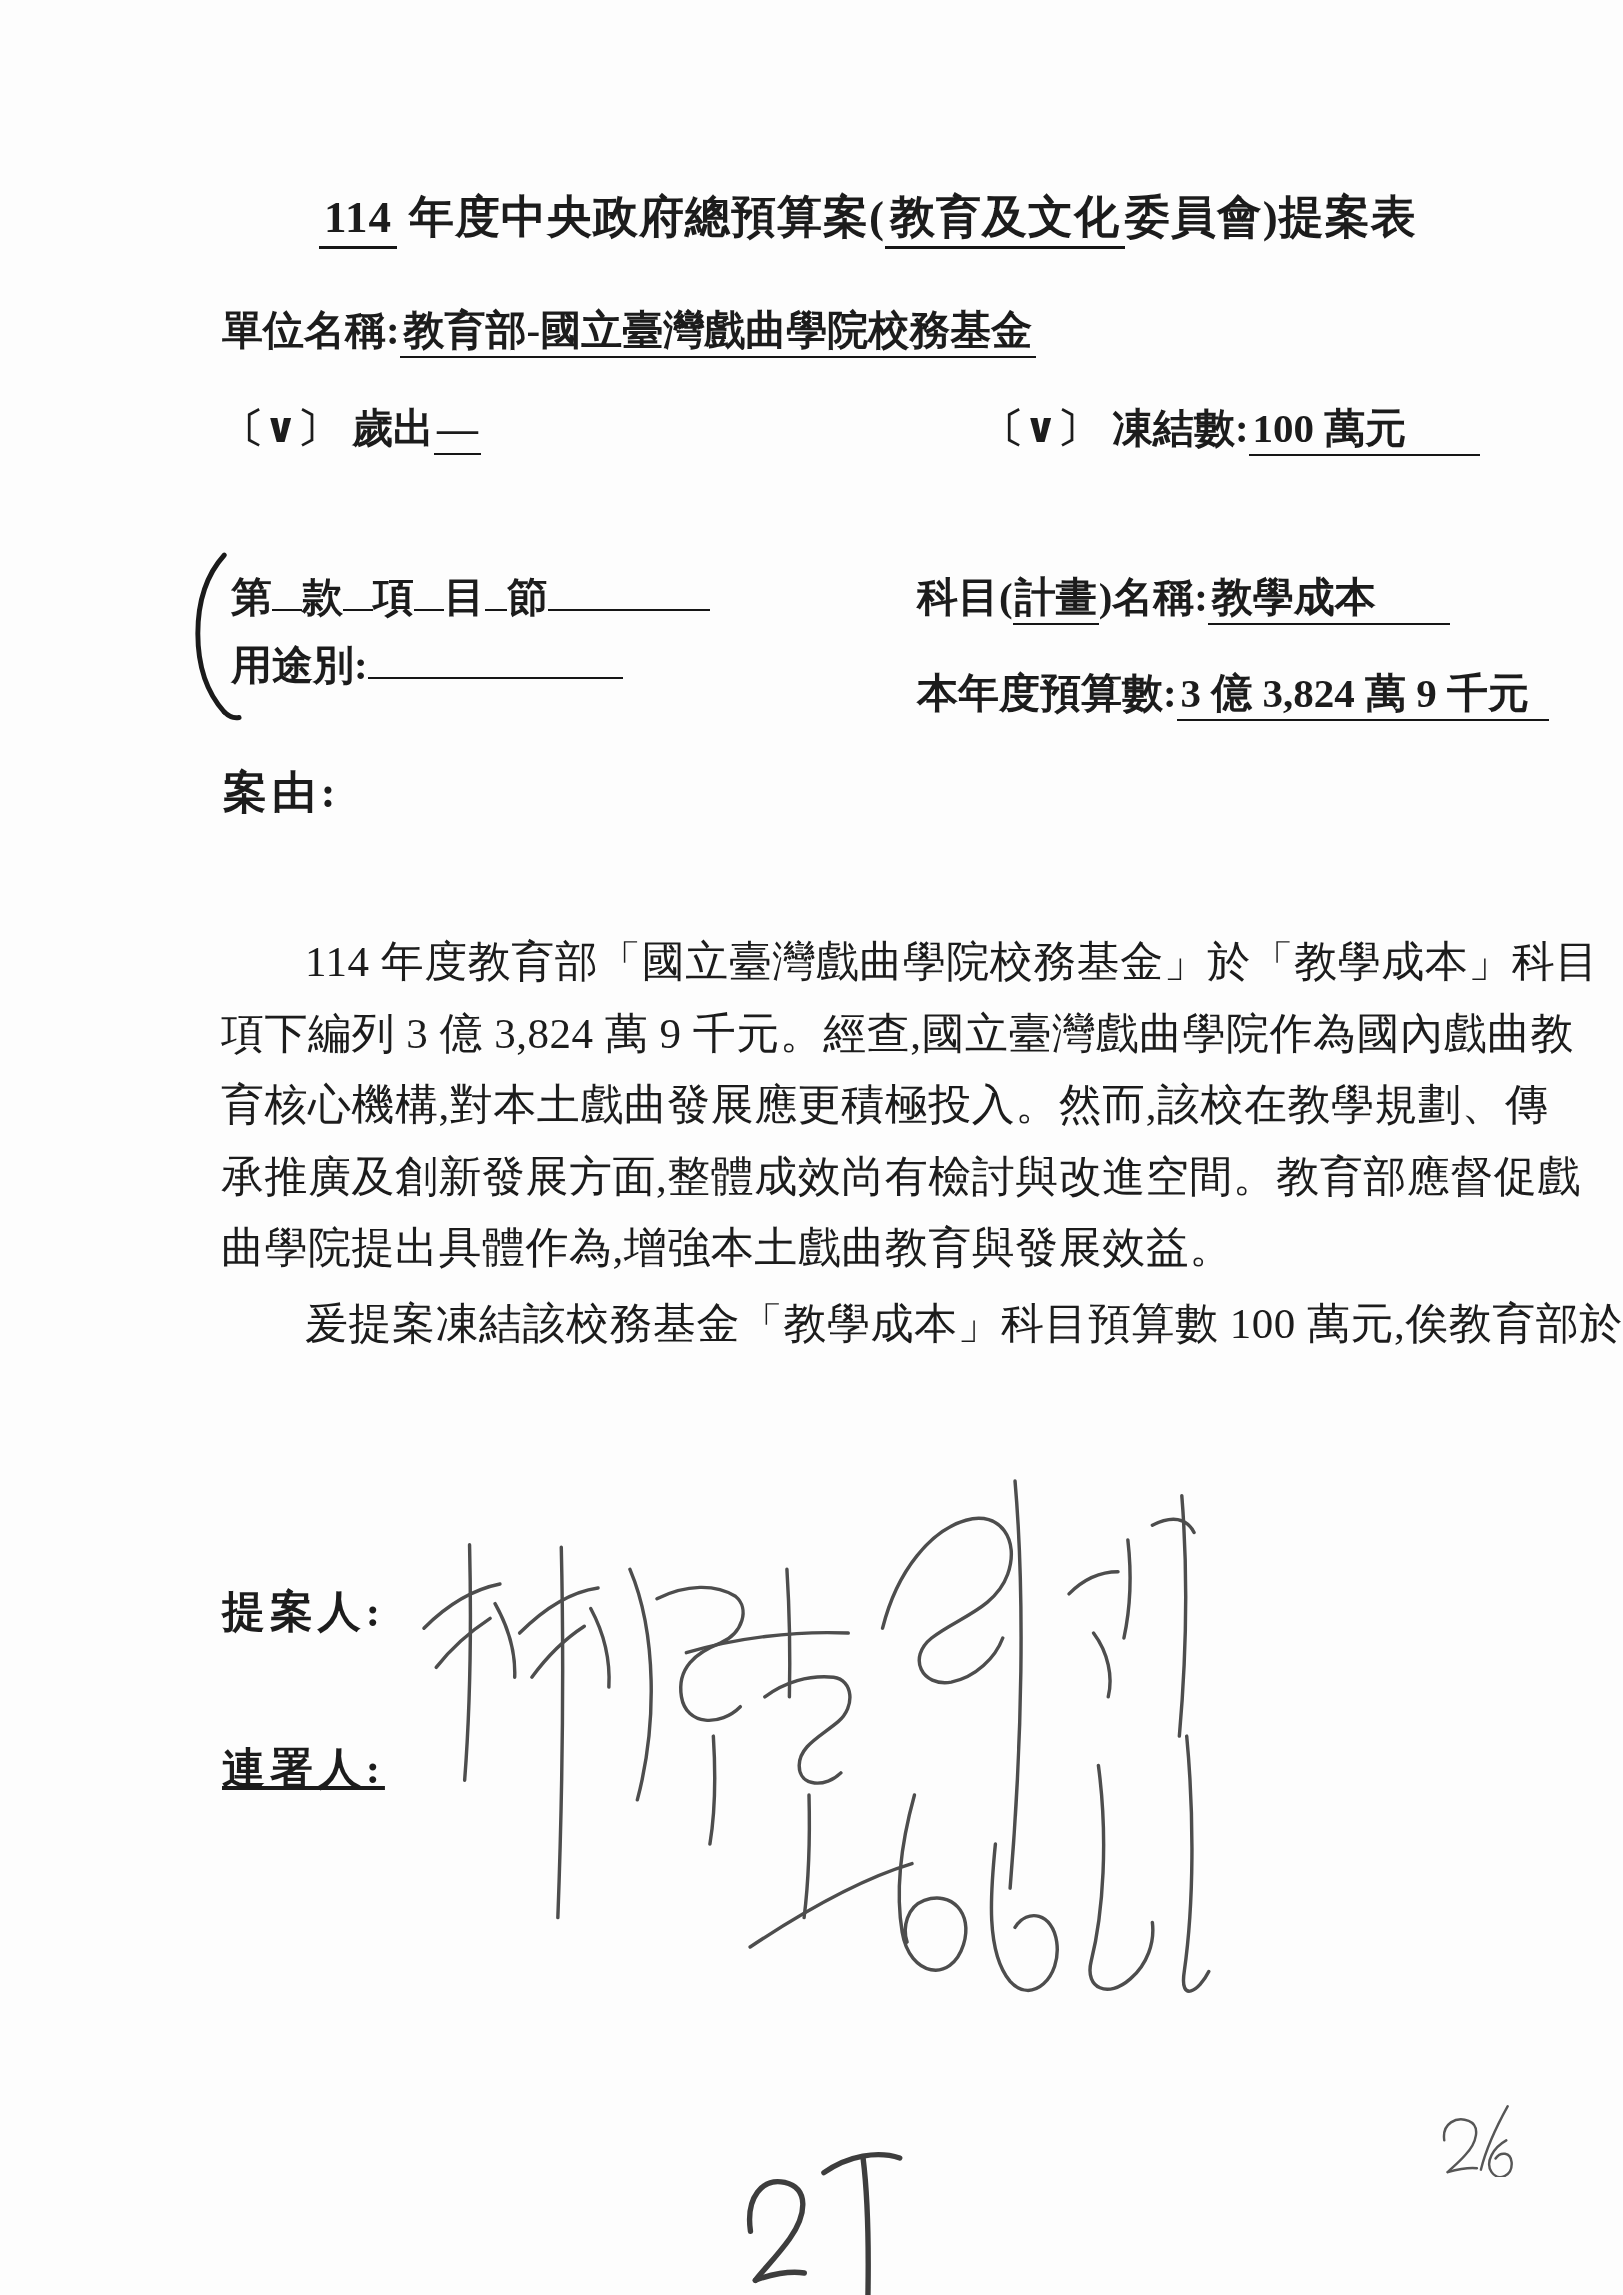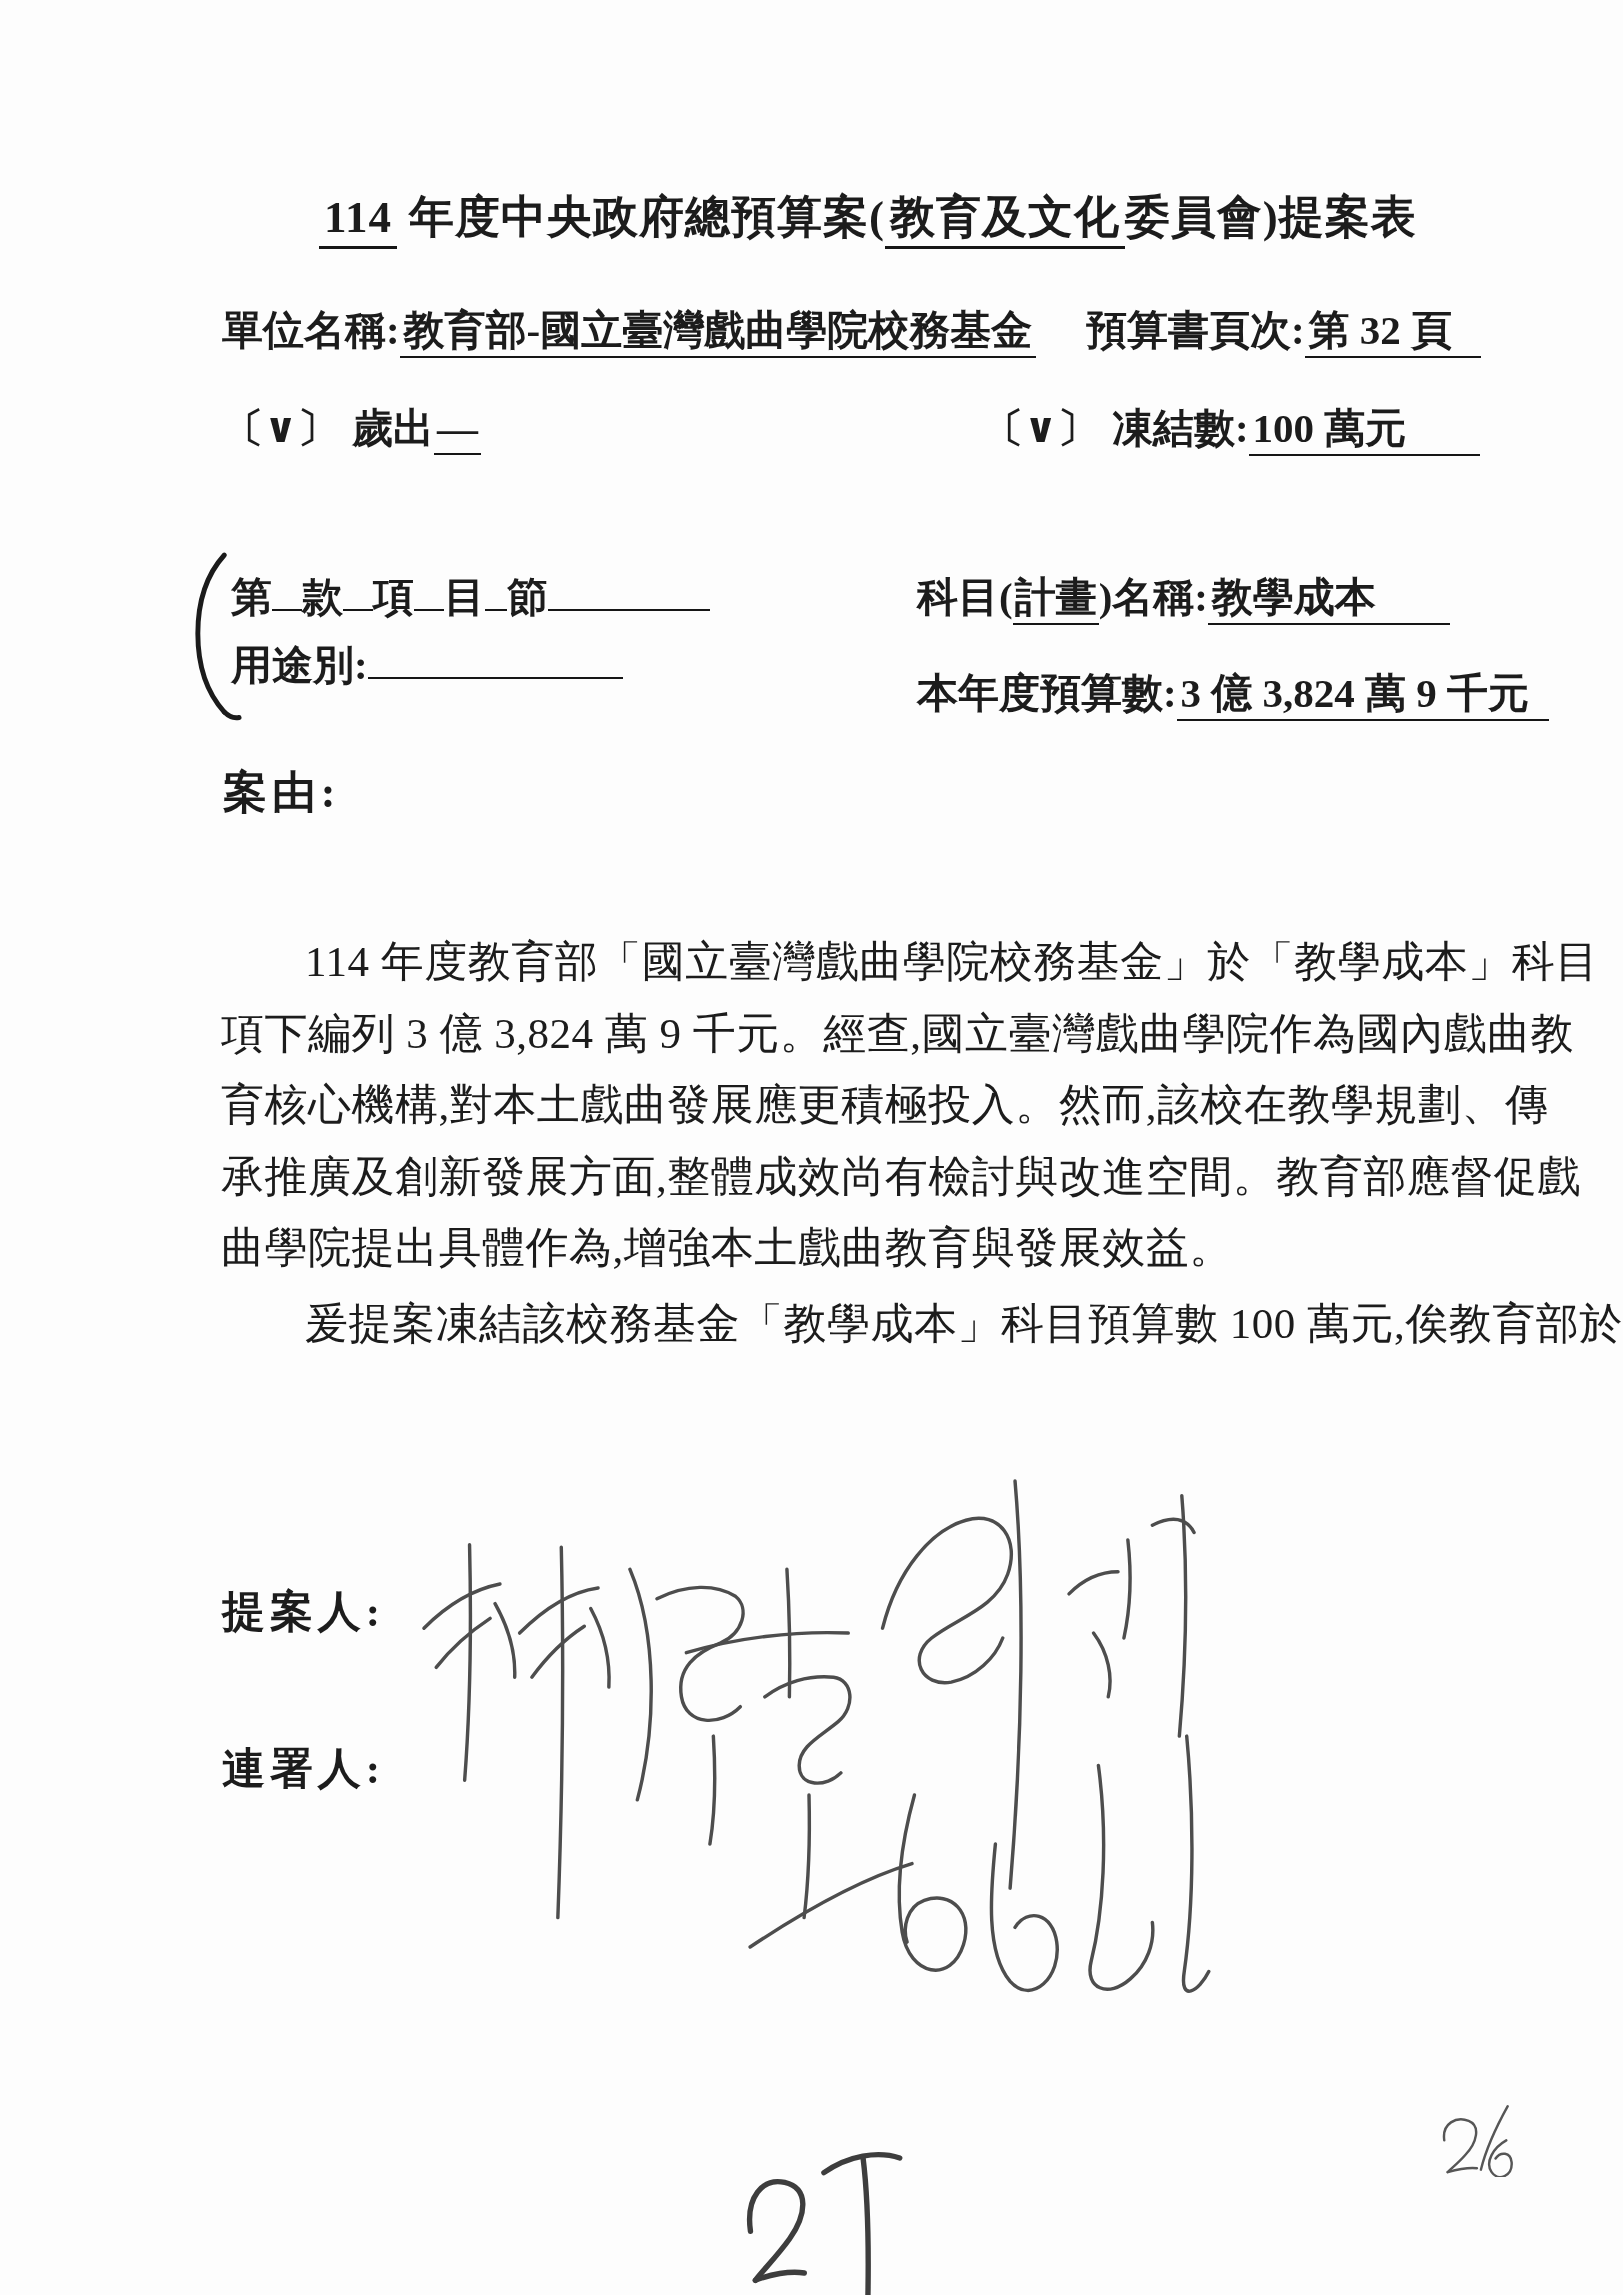--- a/index.html
+++ b/index.html
@@ -44,23 +44,20 @@
 
 <div id="page">
 
   <div class="abs t92" style="left:319px; top:187px;">
     <span class="u">114</span><span> 年度中央政府總預算案(</span><span class="u">教育及文化</span><span>委員會)提案表</span>
   </div>
 
   <div class="abs t84" style="left:222px; top:303px;">
     <span>單位名稱:</span><span class="u2">教育部-國立臺灣戲曲學院校務基金</span>
   </div>
-  <div class="abs t84" style="left:1086px; top:303px;">
-    <span>預算書頁次:</span><span class="u2" style="padding-right:29px;">第 32 頁</span>
-  </div>
 
   <div class="abs t84" style="left:223px; top:401px;">
     <span>〔∨〕</span><span style="margin-left:13.7px;">歲出</span><span class="dashblank">—</span>
   </div>
   <div class="abs t84" style="left:983px; top:401px;">
     <span>〔∨〕</span><span style="margin-left:13.7px;">凍結數:</span><span class="u2" style="padding-right:74px;">100 萬元</span>
   </div>
 
   <svg class="sig-svg" style="left:189px; top:550px;" width="54" height="172" viewBox="0 0 110 350">
     <path d="M72,10 C34,52 18,110 18,170 C18,230 34,288 72,330" stroke="#1b1b1b" stroke-width="10" fill="none" stroke-linecap="round"></path>
@@ -85,21 +82,21 @@
 
   <div class="abs body-line indent" style="left:221px; top:933px;">114 年度教育部「國立臺灣戲曲學院校務基金」於「教學成本」科目</div>
   <div class="abs body-line" style="left:221px; top:1005px;">項下編列 3 億 3,824 萬 9 千元。經查,國立臺灣戲曲學院作為國內戲曲教</div>
   <div class="abs body-line" style="left:221px; top:1076px;">育核心機構,對本土戲曲發展應更積極投入。然而,該校在教學規劃、傳</div>
   <div class="abs body-line" style="left:221px; top:1148px;">承推廣及創新發展方面,整體成效尚有檢討與改進空間。教育部應督促戲</div>
   <div class="abs body-line" style="left:221px; top:1219px;">曲學院提出具體作為,增強本土戲曲教育與發展效益。</div>
 
   <div class="abs body-line indent" style="left:221px; top:1295px;">爰提案凍結該校務基金「教學成本」科目預算數 100 萬元,俟教育部於</div>
 
   <div class="abs t88 label-wide" style="left:222px; top:1583px; font-weight:600;">提案人:</div>
-  <div class="abs t88 label-wide" style="left:222px; top:1740px; font-weight:600;">連署人:</div>
+  <div class="abs t88 label-wide" style="left:222px; top:1740px; font-weight:600;text-decoration:underline;">連署人:</div>
 
   <svg class="sig-svg" style="left:343px; top:1422px;" width="932" height="638" viewBox="0 0 1900 1300">
     <g stroke="#3a3a3a" stroke-width="7" fill="none" stroke-linecap="round" stroke-linejoin="round" opacity="0.9">
 
       <g>
         <path d="M165,420 C220,365 270,340 320,330"></path>
         <path d="M258,250 C262,420 258,600 248,730"></path>
         <path d="M190,500 C225,455 262,425 300,400"></path>
         <path d="M310,370 C338,420 352,470 350,520"></path>
         <path d="M360,430 C420,370 470,345 520,338"></path>

